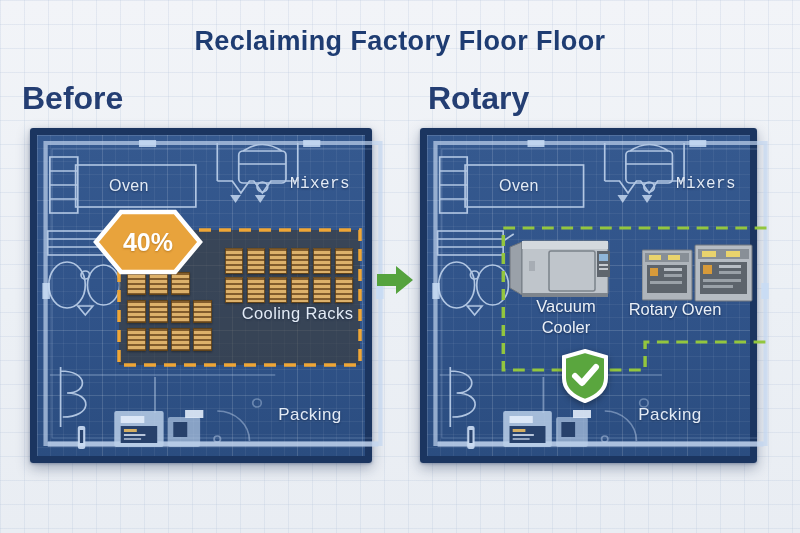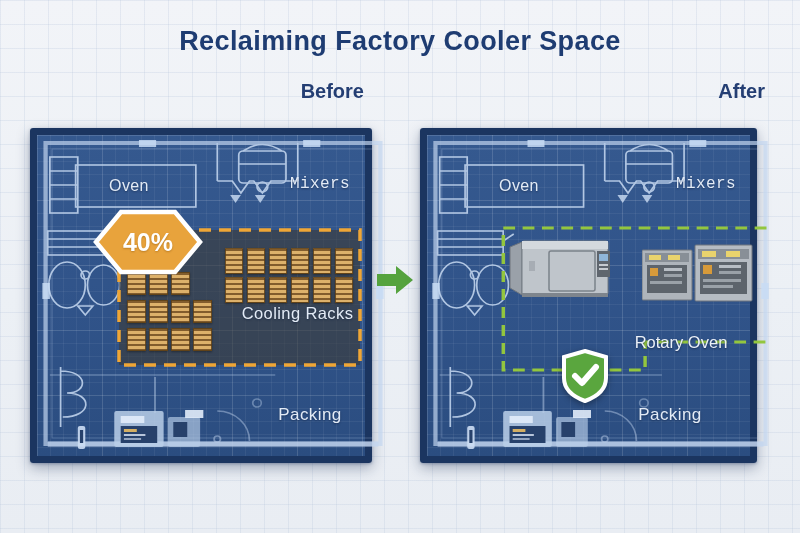--- a/index.html
+++ b/index.html
@@ -8,21 +8,21 @@
     font-family:"Liberation Sans", sans-serif;
     background:
       linear-gradient(rgba(185,200,222,.28) 1px, transparent 1px) 0 0/24px 24px,
       linear-gradient(90deg, rgba(185,200,222,.28) 1px, transparent 1px) 0 0/24px 24px,
       linear-gradient(180deg,#f2f4f8 0%,#ecf0f5 55%,#e9edf3 100%);
   }
   .title{
     position:absolute;left:0;top:26px;width:800px;text-align:center;
     font-size:27px;font-weight:700;color:#1e3c72;letter-spacing:.4px;
   }
-  .heading{position:absolute;top:80px;font-size:20px;font-weight:700;color:#243e73;text-align:right;}
+  .heading{position:absolute;top:80px;font-size:32px;font-weight:700;color:#243e73;text-align:left;}
   .heading.before{left:22px;width:342px;}
   .heading.after{left:428px;width:337px;}
 
   .panel{
     position:absolute;top:128px;height:335px;box-sizing:border-box;
     border:7px solid #1b3560;border-radius:3px;
     box-shadow:0 5px 14px rgba(20,40,80,.35), 0 1px 3px rgba(20,40,80,.3);
     background:
       linear-gradient(rgba(255,255,255,.055) 1px, transparent 1px) 0 0/13px 13px,
       linear-gradient(90deg, rgba(255,255,255,.055) 1px, transparent 1px) 0 0/13px 13px,
@@ -69,31 +69,31 @@
     color:#fff;font-size:25px;font-weight:700;text-shadow:0 1px 2px rgba(120,70,0,.4);
   }
 
   
   .green-path{position:absolute;left:0;top:0;width:100%;height:100%;}
   .machine{position:absolute;}
   .vacuum{left:82px;top:102px;}
   .rotary{left:215px;top:109px;}
   .equip-label{position:absolute;color:#eaf0f8;font-size:16.5px;text-align:center;line-height:21px;text-shadow:0 1px 2px rgba(10,25,55,.6);}
   .vc-label{left:86px;top:161px;width:106px;}
-  .ro-label{left:187px;top:164px;width:134px;margin-top:33px;}
+  .ro-label{left:181px;top:164px;width:134px;}
   .shield{position:absolute;left:133px;top:214px;width:50px;height:54px;filter:drop-shadow(0 2px 3px rgba(0,0,0,.35));}
 
   .arrow{position:absolute;left:377px;top:264px;width:36px;height:32px;}
 </style>
 </head>
 <body>
 
-<div class="title">Reclaiming Factory Cooler Space</div>
+<div class="title">Reclaiming Factory Floor Floor</div>
 <div class="heading before">Before</div>
-<div class="heading after">After</div>
+<div class="heading after">Rotary</div>
 
 <div class="panel before">
   <div class="panel-inner">
     <svg class="base-art" viewBox="0 0 328 321" preserveAspectRatio="none">
       <defs>
         <g id="blueprint-base">
           <g stroke="#c3d6ef" fill="none" stroke-width="1.6" opacity="0.88">
             <rect x="8" y="8" width="312" height="301" stroke-width="4" opacity=".78"></rect>
             <rect x="14" y="14" width="300" height="289" stroke-width="1" opacity=".3"></rect>
             <rect x="36" y="30" width="112" height="42"></rect>
@@ -240,20 +240,21 @@
       <rect x="60" y="7" width="14" height="6" fill="#e9d36d"></rect>
       <rect x="84" y="7" width="14" height="6" fill="#e9d36d"></rect>
       <rect x="58" y="18" width="47" height="32" fill="#5d646c"></rect>
       <rect x="61" y="21" width="9" height="9" fill="#d79a3a"></rect>
       <rect x="77" y="21" width="22" height="3" fill="#b8bec5"></rect>
       <rect x="77" y="27" width="22" height="3" fill="#9aa1a8"></rect>
       <rect x="61" y="35" width="38" height="3" fill="#9aa1a8"></rect>
       <rect x="61" y="41" width="30" height="3" fill="#9aa1a8"></rect>
     </svg>
 
+    <div class="equip-label vc-label">Vacuum Cooler</div>
     <div class="equip-label ro-label">Rotary Oven</div>
 
     <svg class="shield" viewBox="0 0 50 54">
       <path d="M25,2 L46,8 V29 C46,41 36,48 25,52 C14,48 4,41 4,29 V8 Z" fill="#5aa63e" stroke="#ffffff" stroke-width="4"></path>
       <path d="M15,27 L22,34 L36,18" fill="none" stroke="#ffffff" stroke-width="6" stroke-linecap="round" stroke-linejoin="round"></path>
     </svg>
 
     <div class="room-label packing-label">Packing</div>
   </div>
 </div>

